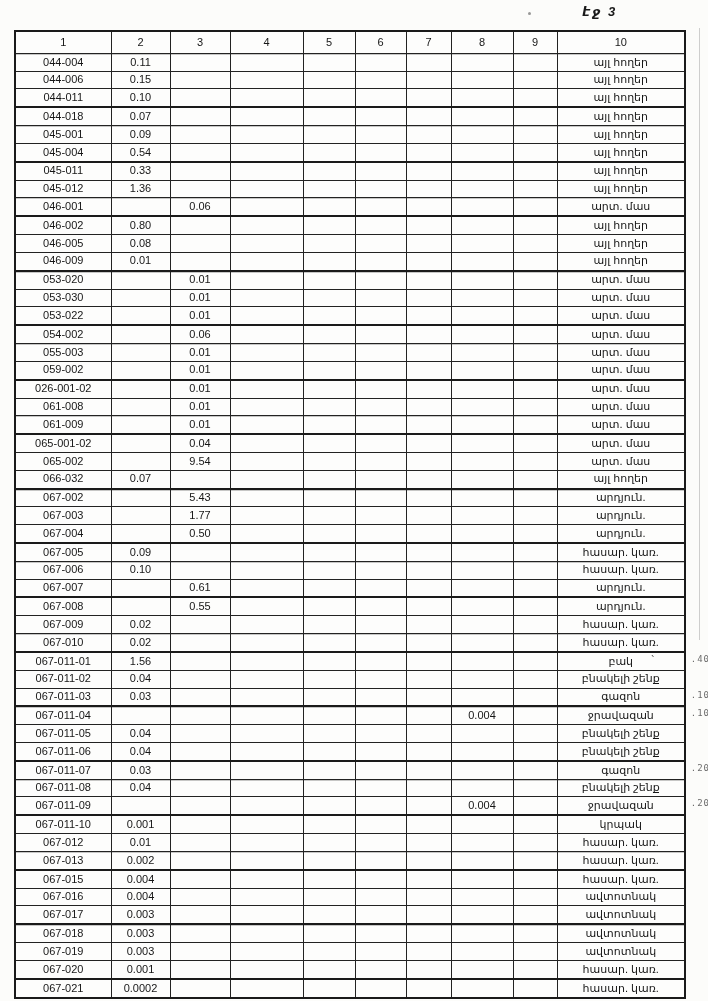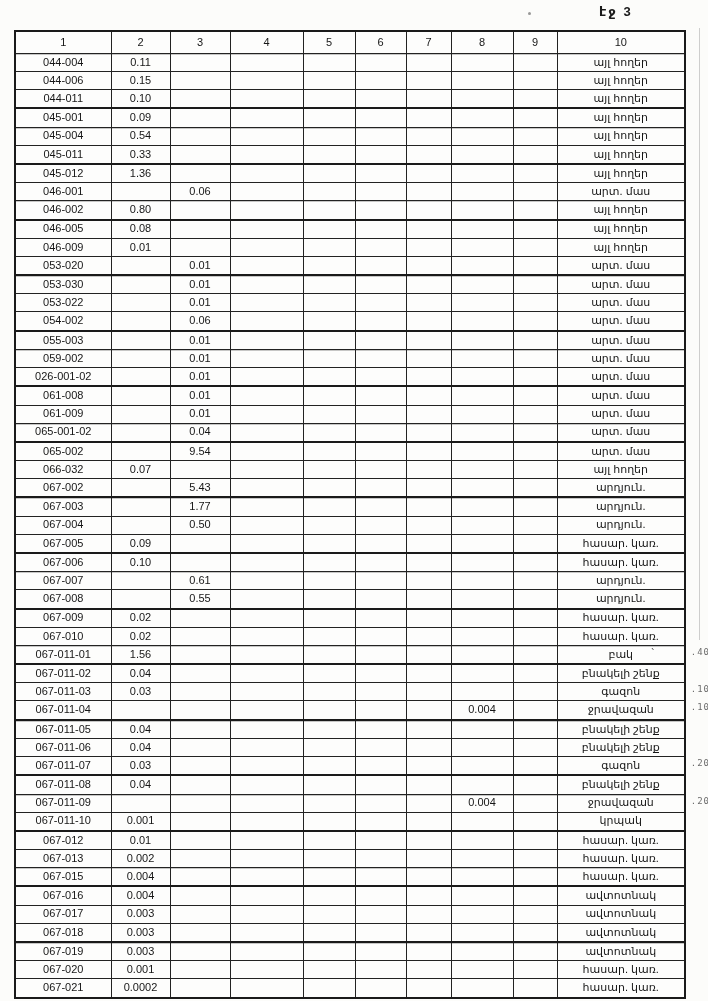--- a/index.html
+++ b/index.html
@@ -3,23 +3,24 @@
 <meta charset="utf-8">
 <style>
   html,body{margin:0;padding:0;}
   body{
     width:708px;height:1001px;position:relative;
     background:#fcfcfa;
     font-family:"Liberation Sans","DejaVu Sans",sans-serif;
     color:#161616;overflow:hidden;
   }
   .page-label{
-    position:absolute;top:4px;left:599px;
+    position:absolute;top:4px;left:582px;
     font-size:13px;font-weight:bold;letter-spacing:2px;
     color:#1a1a1a;
+    font-style:italic;
   }
   table.grid{
     position:absolute;left:14px;top:30px;
     width:670px;height:969px;
     border-collapse:collapse;table-layout:fixed;
     background:#fdfdfc;
   }
   table.grid th, table.grid td{
     border:1px solid #222;
     padding:0 3px;
@@ -122,20 +123,32 @@
         <td class="col3"></td>
         <td class="col4"></td>
         <td class="col5"></td>
         <td class="col6"></td>
         <td class="col7"></td>
         <td class="col8"></td>
         <td class="col9"></td>
         <td class="col10">այլ հողեր</td>
       </tr>
       <tr>
+        <td class="col1">044-018</td>
+        <td class="col2">0.07</td>
+        <td class="col3"></td>
+        <td class="col4"></td>
+        <td class="col5"></td>
+        <td class="col6"></td>
+        <td class="col7"></td>
+        <td class="col8"></td>
+        <td class="col9"></td>
+        <td class="col10">այլ հողեր</td>
+      </tr>
+      <tr>
         <td class="col1">045-001</td>
         <td class="col2">0.09</td>
         <td class="col3"></td>
         <td class="col4"></td>
         <td class="col5"></td>
         <td class="col6"></td>
         <td class="col7"></td>
         <td class="col8"></td>
         <td class="col9"></td>
         <td class="col10">այլ հողեր</td>

